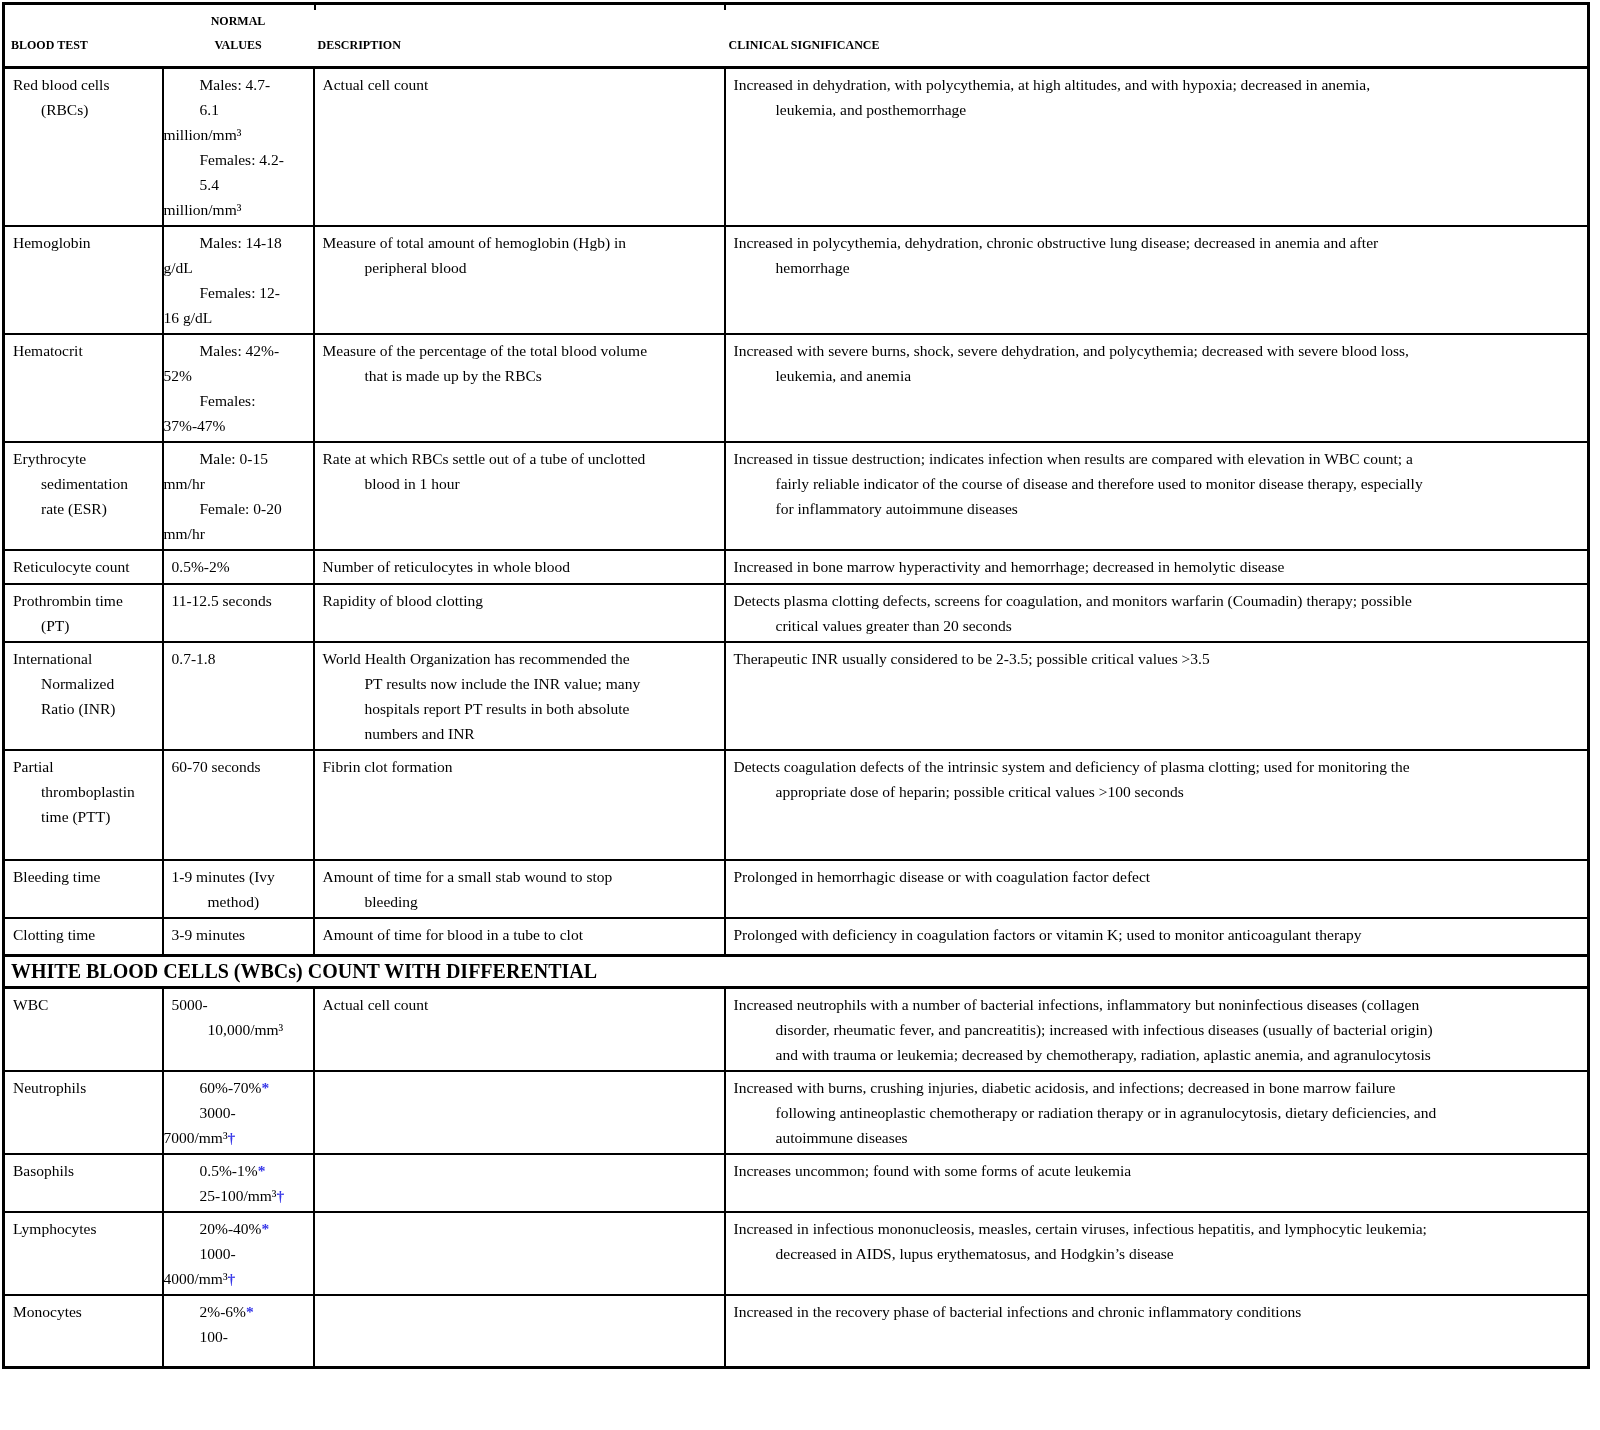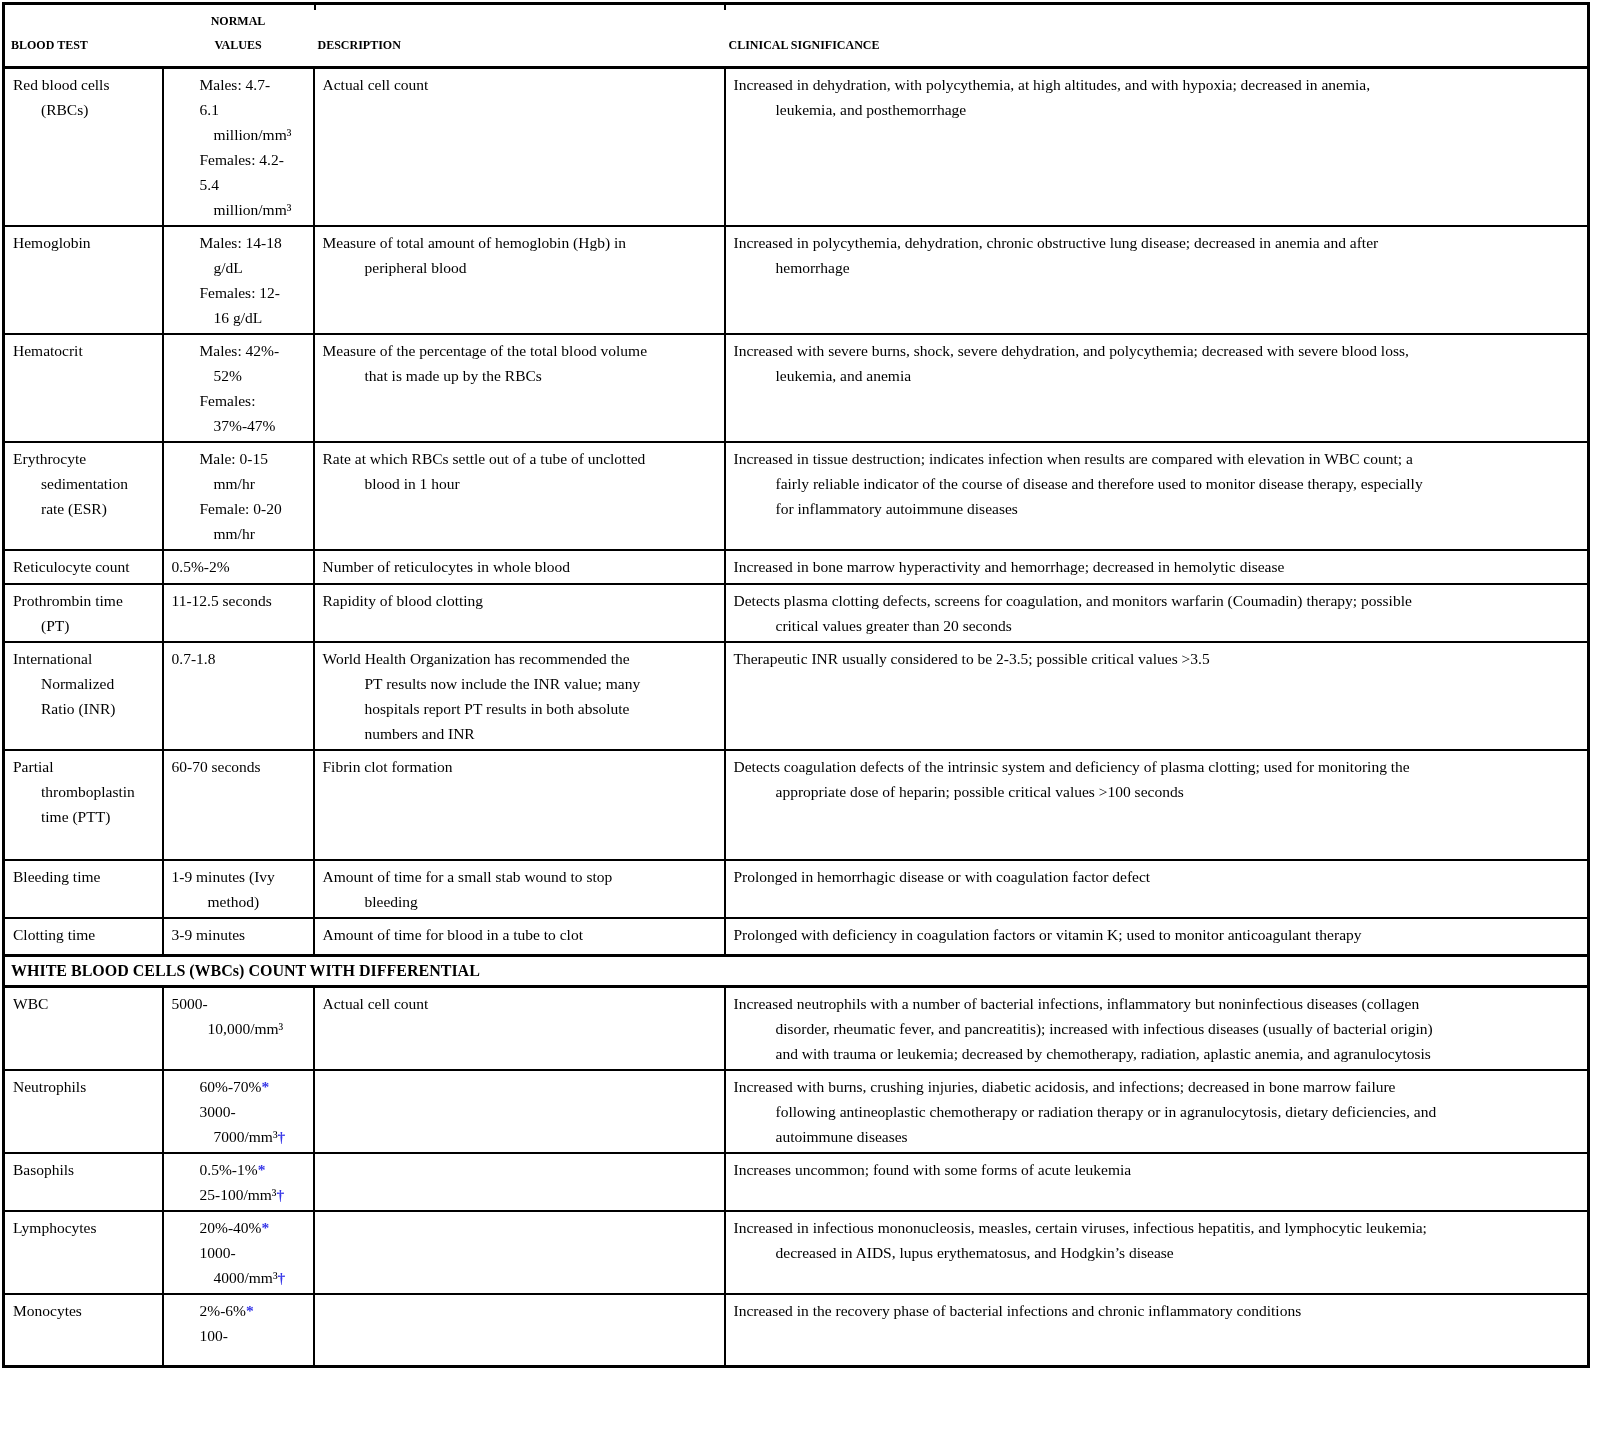--- a/index.html
+++ b/index.html
@@ -59,34 +59,34 @@
     line-height: 25px;
   }
   .ln {
     line-height: 25px;
     white-space: nowrap;
   }
   
   .i0 { padding-left: 8px;  }
   .i1 { padding-left: 44px; }
   .i2 { padding-left: 36px; }
-  .i3 { padding-left: 50px; }
+  .i3 { }
   
   .first { padding-left: 8px;  }
   .cont  { padding-left: 50px; }
 
   .mark {
     color: var(--marker-color, #3535e8);
     font-weight: bold;
   }
   td.section-cell {
     border-top: 3px solid #000;
     border-bottom: 3px solid #000;
     font-weight: bold;
-    font-size: 16px;
+    font-size: 20px;
     padding: 3px 2px 3px 6px;
     vertical-align: middle;
     white-space: nowrap;
   }
   .tick {
     position: absolute;
     top: 2px;
     width: 2px;
     height: 8px;
     background: #000;

